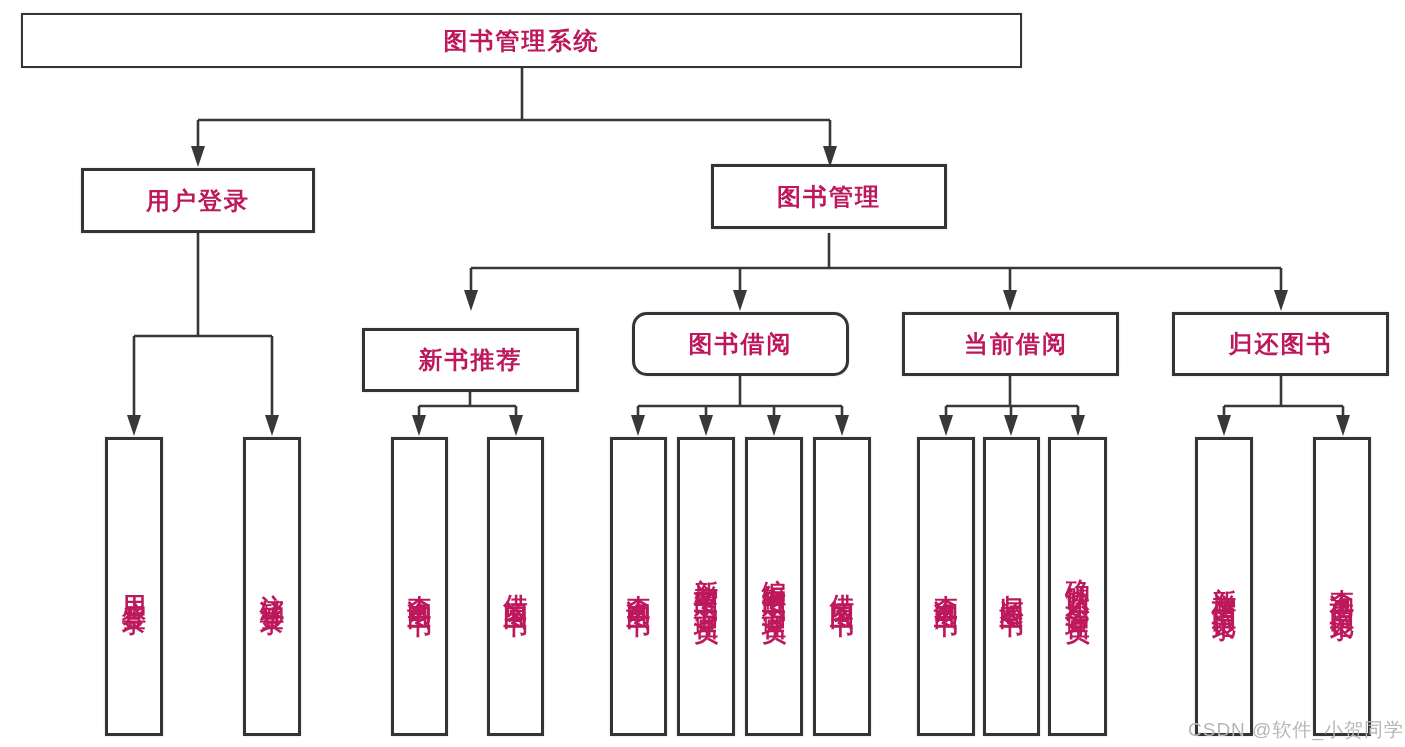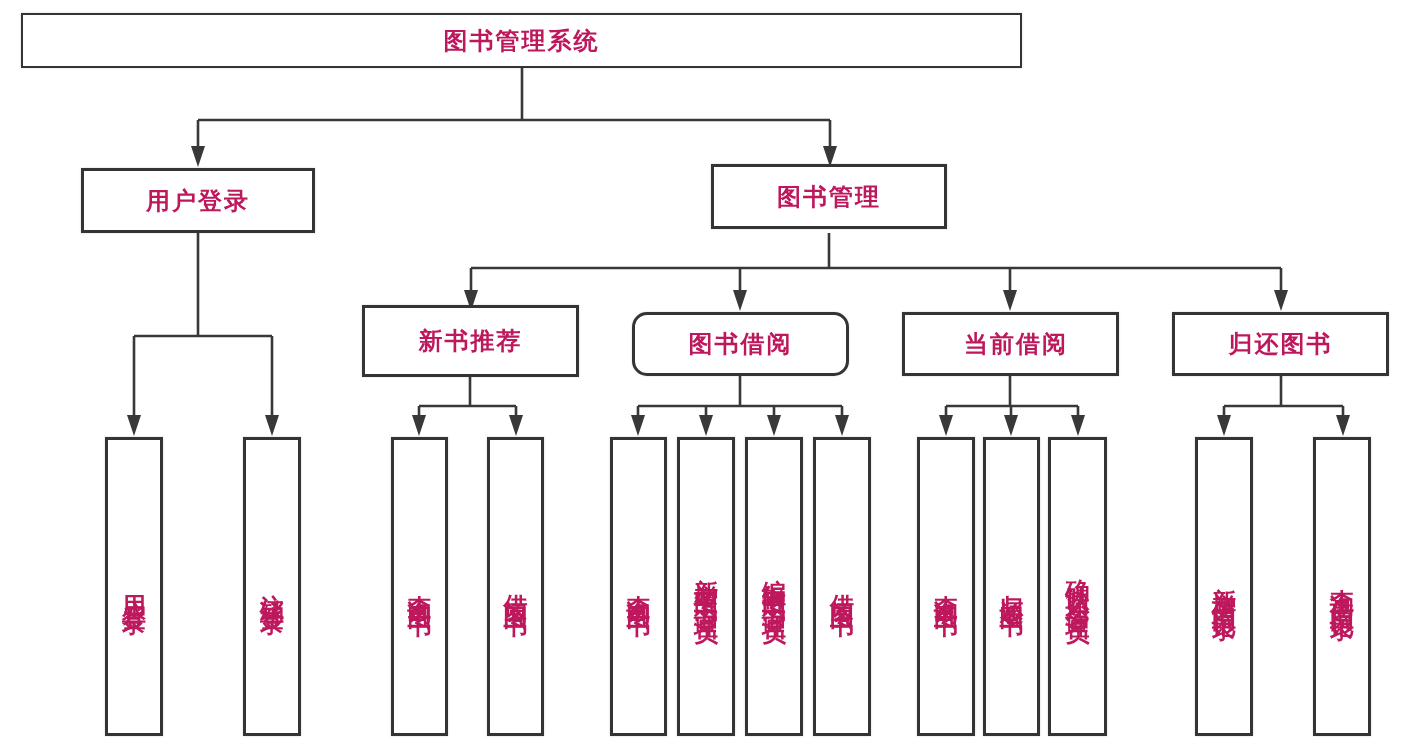--- a/index.html
+++ b/index.html
@@ -136,21 +136,21 @@
         <polygon points="1336,415 1350,415 1343,436" stroke="none"></polygon>
       </g>
     </g>
   </svg>
 
   <div class="box root" style="left:21px; top:13px; width:1001px; height:55px;">图书管理系统</div>
 
   <div class="box" style="left:81px; top:168px; width:234px; height:65px;">用户登录</div>
   <div class="box" style="left:711px; top:164px; width:236px; height:65px;">图书管理</div>
 
-  <div class="box" style="left:362px; top:305px; width:217px; height:72px;">新书推荐</div>
+  <div class="box" style="left:362px; top:328px; width:217px; height:64px;">新书推荐</div>
   <div class="box" style="left:632px; top:312px; width:217px; height:64px;border-radius:15px;">图书借阅</div>
   <div class="box" style="left:902px; top:312px; width:217px; height:64px;padding-left:11px;">当前借阅</div>
   <div class="box" style="left:1172px; top:312px; width:217px; height:64px;">归还图书</div>
 
   <div class="box leaf" style="left:105px; top:437px; width:58px; height:299px;">用户登录</div>
   <div class="box leaf" style="left:243px; top:437px; width:58px; height:299px;">注销登录</div>
 
   <div class="box leaf" style="left:391px; top:437px; width:57px; height:299px;">查询图书</div>
   <div class="box leaf" style="left:487px; top:437px; width:57px; height:299px;">借阅图书</div>
 
@@ -159,14 +159,15 @@
   <div class="box leaf" style="left:745px; top:437px; width:58px; height:299px;">编辑图书（管理员）</div>
   <div class="box leaf" style="left:813px; top:437px; width:58px; height:299px;">借阅图书</div>
 
   <div class="box leaf" style="left:917px; top:437px; width:58px; height:299px;">查询图书</div>
   <div class="box leaf" style="left:983px; top:437px; width:57px; height:299px;">归还图书</div>
   <div class="box leaf" style="left:1048px; top:437px; width:59px; height:299px;">确认归还（管理员）</div>
 
   <div class="box leaf" style="left:1195px; top:437px; width:58px; height:299px;">新增借阅记录</div>
   <div class="box leaf" style="left:1313px; top:437px; width:58px; height:299px;">查询借阅记录</div>
 
+  <div class="watermark">CSDN @软件_小贺同学</div>
 
 </div>
 
 </body></html>

